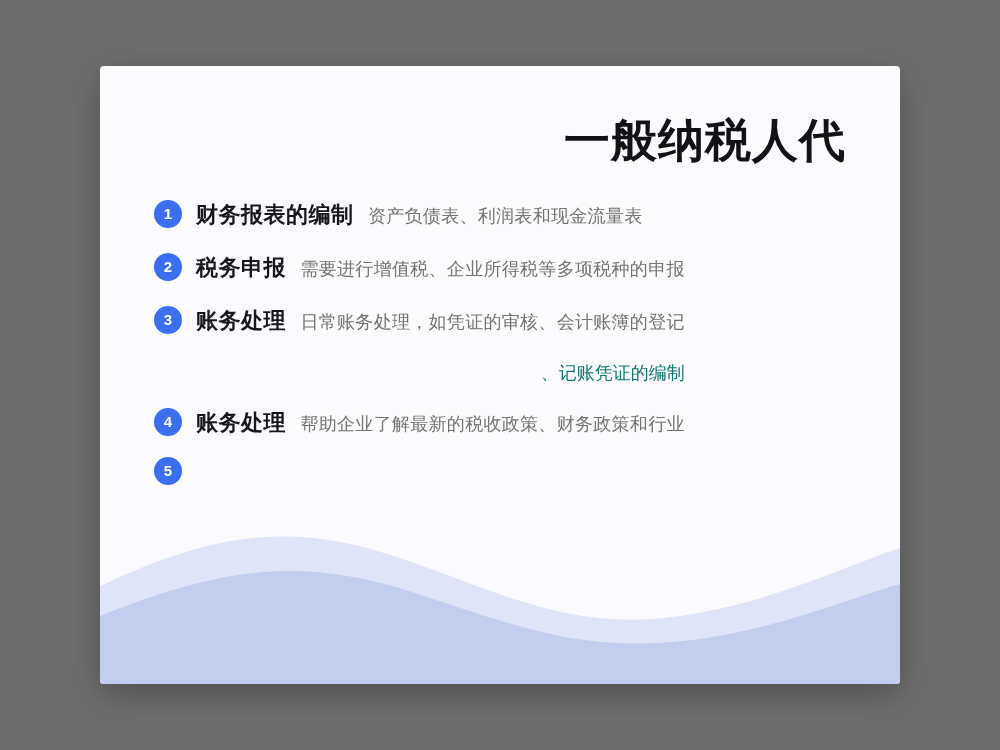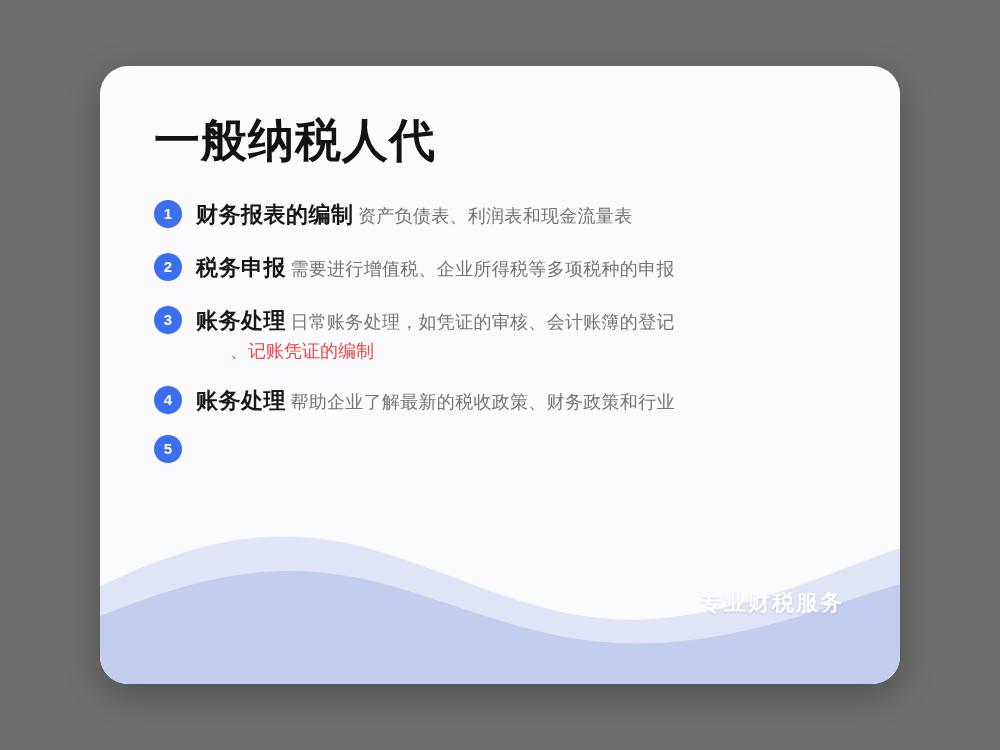--- a/index.html
+++ b/index.html
@@ -21,23 +21,24 @@
     display: flex;
     align-items: center;
     justify-content: center;
   }
 
   .card {
     position: relative;
     width: 800px;
     height: 618px;
     background: #fbfbfd;
-    border-radius: 28px;
+    border-radius: 4px;
     box-shadow: 0 10px 34px rgba(0,0,0,0.28);
     overflow: hidden;
+    text-align: right;
   }
 
   
   .wave-wrap {
     position: absolute;
     left: 0;
     right: 0;
     bottom: 0;
     height: 190px;
     pointer-events: none;
@@ -106,29 +107,30 @@
     font-size: 18px;
     color: #737373;
     letter-spacing: 0.3px;
     font-family: "DejaVu Sans", "Liberation Sans", sans-serif;
   }
 
   .row-inline {
     display: block;
     line-height: 1.5;
   }
-  .row-inline .lead { }
+  .row-inline .lead { margin-right: 10px; }
 
   .indent-2 {
     display: block;
     padding-left: 34px;
     font-size: 18px;
-    color: #ef4444;
+    color: #0f766e;
     line-height: 1.5;
     font-family: "DejaVu Sans", "Liberation Sans", sans-serif;
+    margin-top: 22px;
   }
 
   .footer-mark {
     position: absolute;
     right: 56px;
     bottom: 66px;
     z-index: 3;
     color: #ffffff;
     font-size: 22px;
     font-weight: bold;
@@ -198,16 +200,15 @@
           </div>
         </div>
 
         <div class="item tight">
           <div class="badge">5</div>
         </div>
 
       </div>
     </div>
 
-    <div class="footer-mark">专业财税服务</div>
 
   </div>
 </div>
 
 </body></html>

